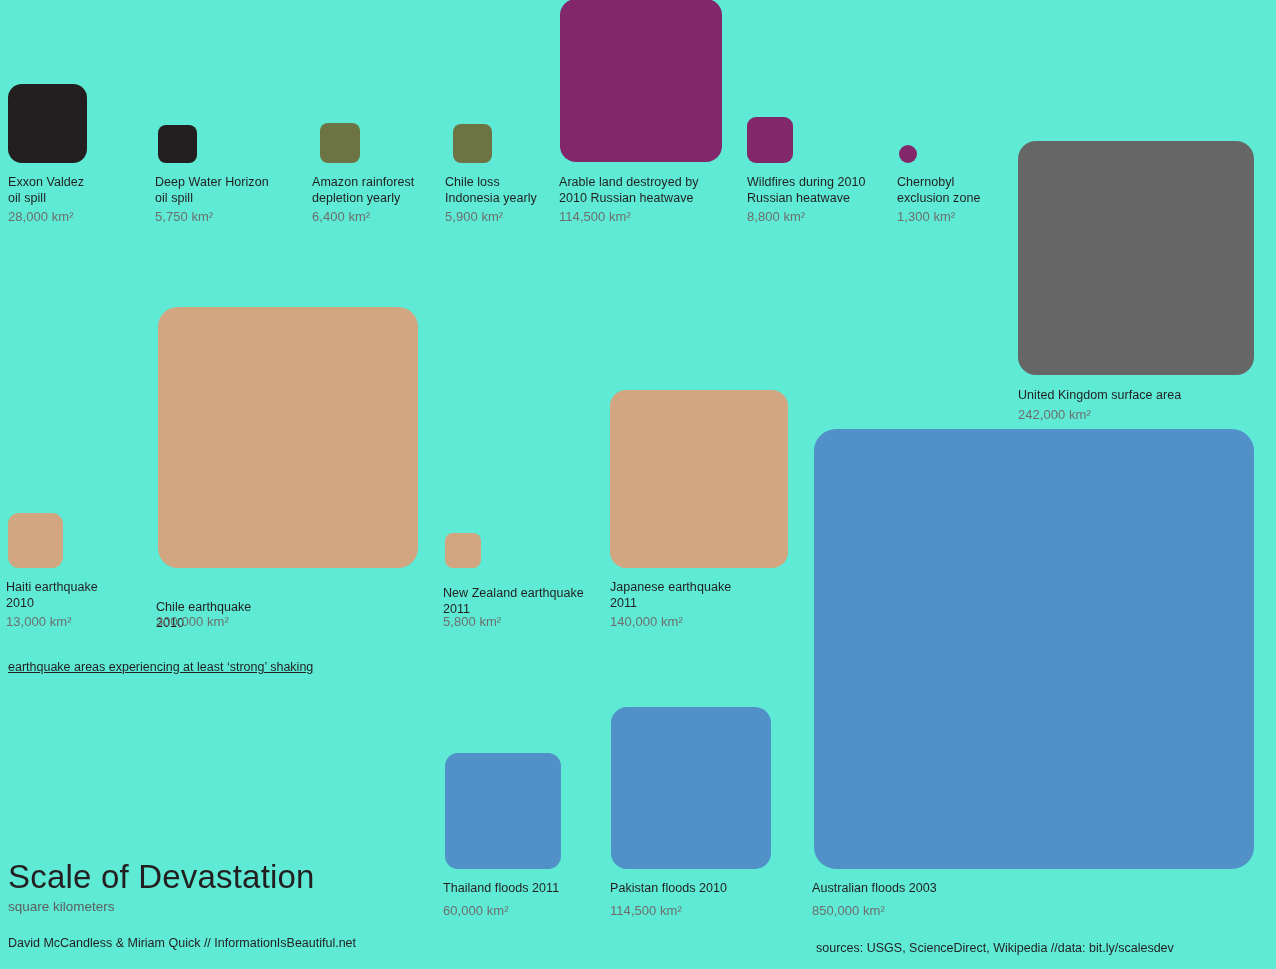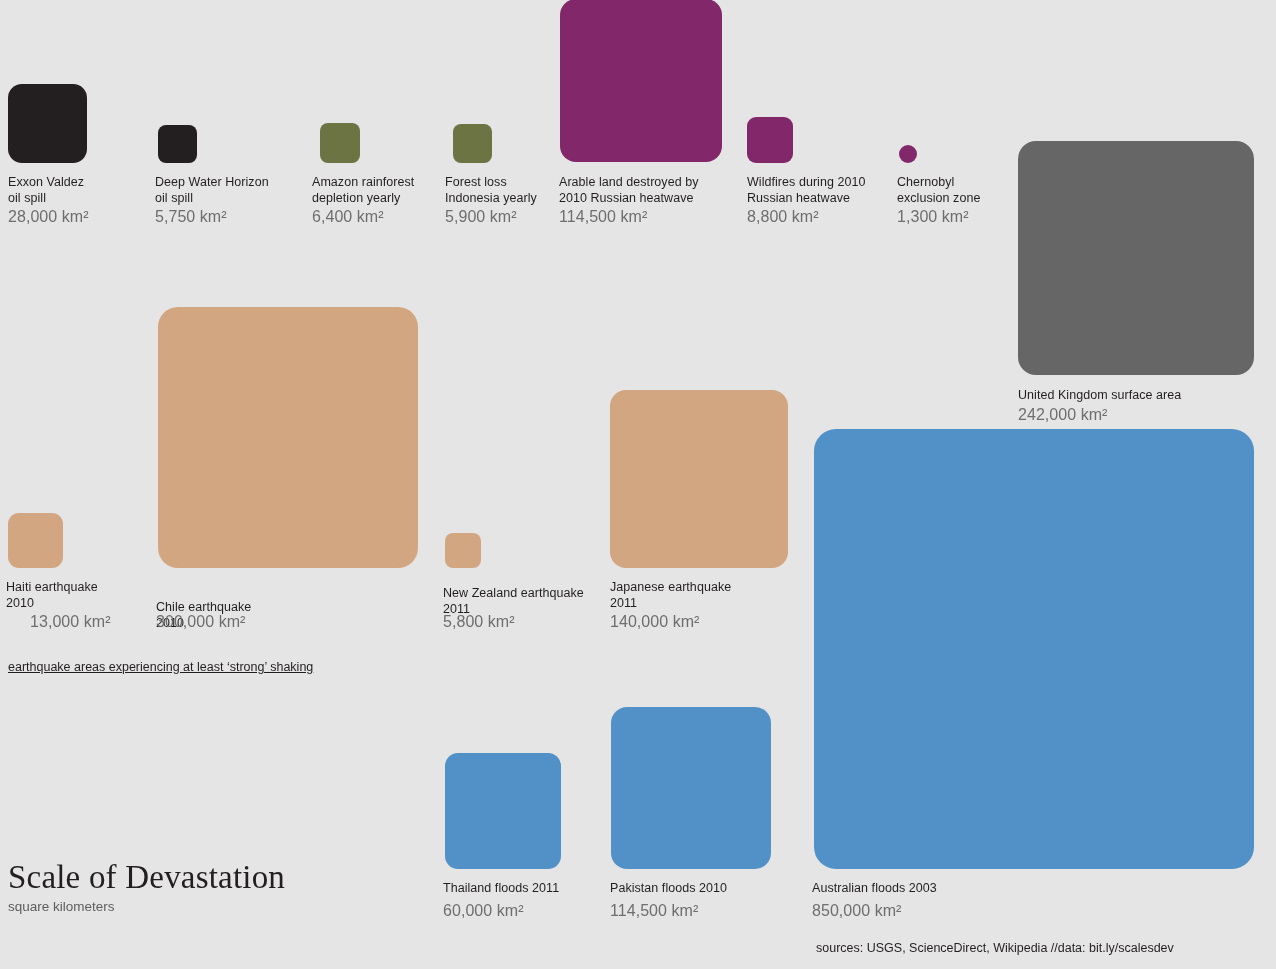--- a/index.html
+++ b/index.html
@@ -11,40 +11,40 @@
     width: 1276px;
     height: 969px;
     font-family: "Liberation Sans", sans-serif;
     color: #231f20;
     overflow: hidden;
   }
   #canvas {
     position: relative;
     width: 1276px;
     height: 969px;
-    background: #e5e5e5;
+    background: #5eead4;
   }
   .shape {
     position: absolute;
     border-radius: 12px;
   }
   .shape.sm { border-radius: 7px; }
   .shape.md { border-radius: 10px; }
   .shape.lg { border-radius: 16px; }
   .label {
     position: absolute;
     font-size: 12.5px;
     line-height: 15.5px;
     color: #231f20;
     letter-spacing: 0.05px;
     white-space: pre-line;
   }
   .value {
     position: absolute;
-    font-size: 16px;
+    font-size: 13px;
     line-height: 15px;
     color: #6e6e6e;
     letter-spacing: 0.05px;
   }
   .note {
     position: absolute;
     font-size: 12.5px;
     line-height: 16px;
     color: #231f20;
     text-decoration: underline;
@@ -87,42 +87,42 @@
     <div class="value" style="left: 8px; top: 209px;">28,000 km²</div>
     <div class="shape sm" style="left: 158px; top: 125px; width: 39px; height: 38px; background: rgb(35, 31, 32); border-radius: 8px;"></div>
     <div class="label" style="left: 155px; top: 175px;">Deep Water Horizon
 oil spill</div>
     <div class="value" style="left: 155px; top: 209px;">5,750 km²</div>
     <div class="shape sm" style="left: 320px; top: 123px; width: 40px; height: 40px; background: rgb(109, 116, 67); border-radius: 8px;"></div>
     <div class="label" style="left: 312px; top: 175px;">Amazon rainforest
 depletion yearly</div>
     <div class="value" style="left: 312px; top: 209px;">6,400 km²</div>
     <div class="shape sm" style="left: 453px; top: 124px; width: 39px; height: 39px; background: rgb(109, 116, 67); border-radius: 8px;"></div>
-    <div class="label" style="left: 445px; top: 175px;">Forest loss
+    <div class="label" style="left: 445px; top: 175px;">Chile loss
 Indonesia yearly</div>
     <div class="value" style="left: 445px; top: 209px;">5,900 km²</div>
     <div class="shape lg" style="left: 560px; top: -1px; width: 162px; height: 163px; background: rgb(131, 39, 107); border-radius: 16px;"></div>
     <div class="label" style="left: 559px; top: 175px;">Arable land destroyed by
 2010 Russian heatwave</div>
     <div class="value" style="left: 559px; top: 209px;">114,500 km²</div>
     <div class="shape md" style="left: 747px; top: 117px; width: 46px; height: 46px; background: rgb(131, 39, 107); border-radius: 9px;"></div>
     <div class="label" style="left: 747px; top: 175px;">Wildfires during 2010
 Russian heatwave</div>
     <div class="value" style="left: 747px; top: 209px;">8,800 km²</div>
     <div class="shape md" style="left: 899px; top: 145px; width: 18px; height: 18px; background: rgb(131, 39, 107); border-radius: 9px;"></div>
     <div class="label" style="left: 897px; top: 175px;">Chernobyl
 exclusion zone</div>
     <div class="value" style="left: 897px; top: 209px;">1,300 km²</div>
     <div class="shape lg" style="left: 1018px; top: 141px; width: 236px; height: 234px; background: rgb(102, 102, 102); border-radius: 18px;"></div>
     <div class="label" style="left: 1018px; top: 388px;">United Kingdom surface area</div>
     <div class="value" style="left: 1018px; top: 407px;">242,000 km²</div>
     <div class="shape md" style="left: 8px; top: 513px; width: 55px; height: 55px; background: rgb(210, 166, 128); border-radius: 11px;"></div>
     <div class="label" style="left: 6px; top: 580px;">Haiti earthquake
 2010</div>
-    <div class="value" style="left: 6px; top: 614px; margin-left: 24px;">13,000 km²</div>
+    <div class="value" style="left: 6px; top: 614px;">13,000 km²</div>
     <div class="shape lg" style="left: 158px; top: 307px; width: 260px; height: 261px; background: rgb(210, 166, 128); border-radius: 20px;"></div>
     <div class="label" style="left: 156px; top: 580px; margin-top: 20px;">Chile earthquake
 2010</div>
     <div class="value" style="left: 156px; top: 614px;">300,000 km²</div>
     <div class="shape sm" style="left: 445px; top: 533px; width: 36px; height: 35px; background: rgb(210, 166, 128); border-radius: 8px;"></div>
     <div class="label" style="left: 443px; top: 580px; margin-top: 6px;">New Zealand earthquake
 2011</div>
     <div class="value" style="left: 443px; top: 614px;">5,800 km²</div>
     <div class="shape lg" style="left: 610px; top: 390px; width: 178px; height: 178px; background: rgb(210, 166, 128); border-radius: 16px;"></div>
     <div class="label" style="left: 610px; top: 580px;">Japanese earthquake
@@ -131,16 +131,17 @@
     <div class="shape lg" style="left: 445px; top: 753px; width: 116px; height: 116px; background: rgb(81, 145, 200); border-radius: 13px;"></div>
     <div class="label" style="left: 443px; top: 881px;">Thailand floods 2011</div>
     <div class="value" style="left: 443px; top: 903px;">60,000 km²</div>
     <div class="shape lg" style="left: 611px; top: 707px; width: 160px; height: 162px; background: rgb(81, 145, 200); border-radius: 16px;"></div>
     <div class="label" style="left: 610px; top: 881px;">Pakistan floods 2010</div>
     <div class="value" style="left: 610px; top: 903px;">114,500 km²</div>
     <div class="shape lg" style="left: 814px; top: 429px; width: 440px; height: 440px; background: rgb(81, 145, 200); border-radius: 22px;"></div>
     <div class="label" style="left: 812px; top: 881px;">Australian floods 2003</div>
     <div class="value" style="left: 812px; top: 903px;">850,000 km²</div>
     <div class="note" style="left: 8px; top: 659px;">earthquake areas experiencing at least ‘strong’ shaking</div>
-    <div class="title" style="left: 8px; top: 859px; font-family: Liberation Serif, serif;">Scale of Devastation</div>
+    <div class="title" style="left: 8px; top: 859px;">Scale of Devastation</div>
     <div class="subtitle" style="left: 8px; top: 899px;">square kilometers</div>
+    <div class="credit" style="left: 8px; top: 935px;">David McCandless &amp; Miriam Quick // InformationIsBeautiful.net</div>
     <div class="sources" style="left: 816px; top: 940px;">sources: USGS, ScienceDirect, Wikipedia //data: bit.ly/scalesdev</div>
   </div>
 
 </body></html>

